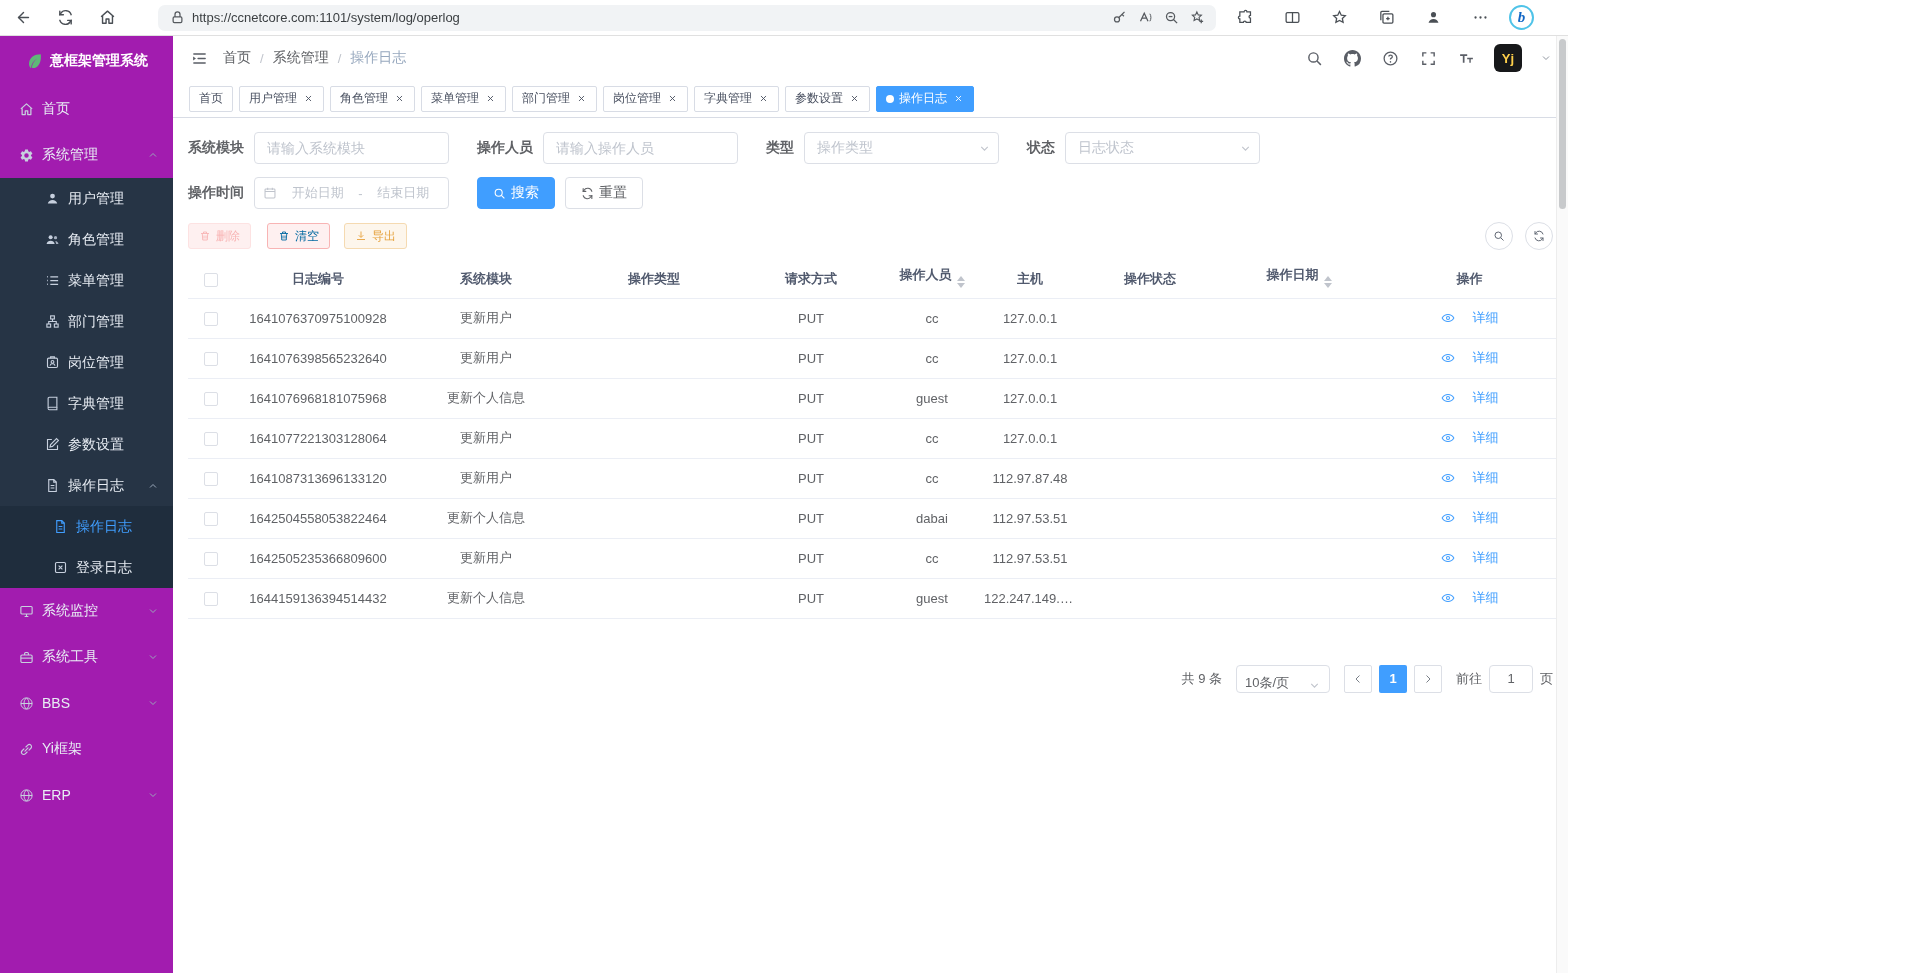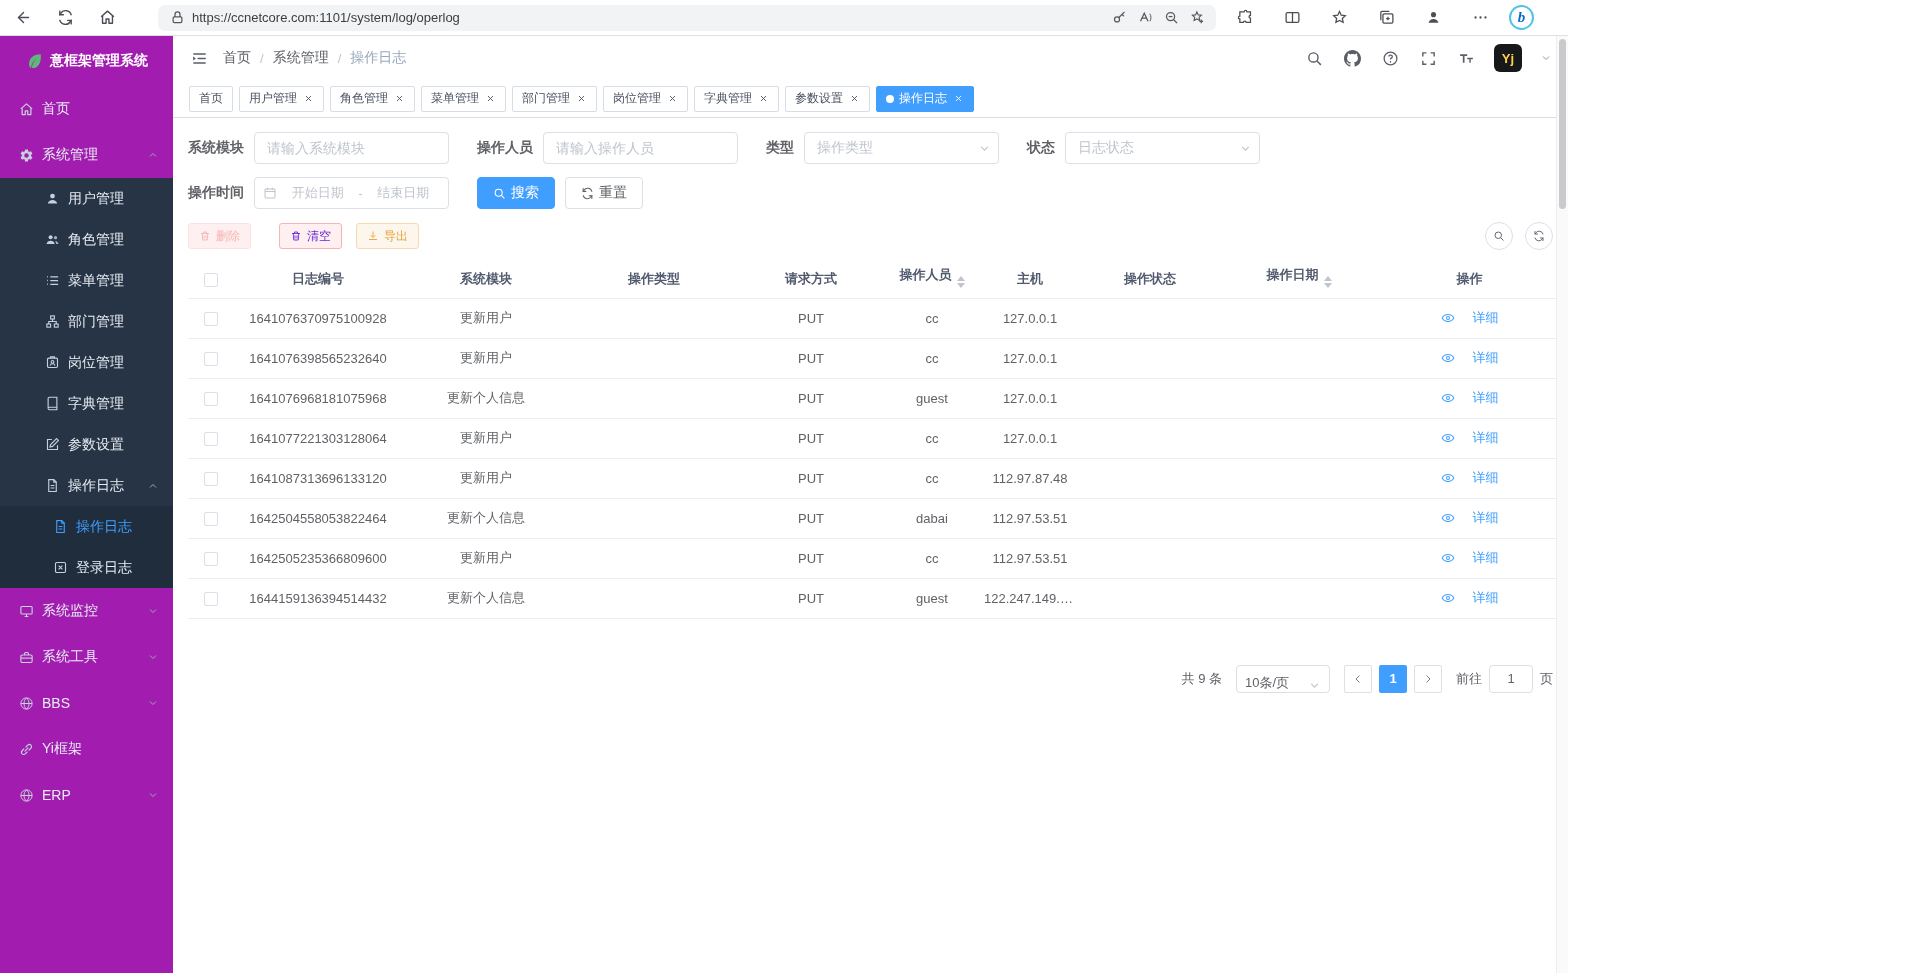--- a/index.html
+++ b/index.html
@@ -76,21 +76,21 @@
 .dicon svg{width:14px;height:14px}
 .edate .dph{flex:1;text-align:center;white-space:nowrap}
 .btn{display:inline-flex;align-items:center;justify-content:center;gap:5px;height:32px;padding:0 15px;border-radius:4px;font-size:14px;cursor:pointer;border:1px solid #dcdfe6;background:#fff;color:#606266;font-family:inherit;white-space:nowrap}
 .bi{width:13px;height:13px;display:inline-flex}
 .bi svg{width:13px;height:13px}
 .btn-primary{background:#409eff;border-color:#409eff;color:#fff}
 .btn-reset{margin-left:10px}
 .mini{height:26px;padding:0 10px;font-size:12px;border-radius:3px}
 .mini .bi,.mini .bi svg{width:12px;height:12px}
 .btn-del{background:#fef0f0;border-color:#fde2e2;color:#f8b4b4;cursor:not-allowed}
-.btn-clear{background:#fef0f0;border-color:#f8b4b4;color:#6d28d9;margin-left:28px}
+.btn-clear{background:#fef0f0;border-color:#f8b4b4;color:#0369a1;margin-left:16px}
 .btn-export{background:#fdf6ec;border-color:#f5dab1;color:#e6a23c;margin-left:14px}
 .toolbar-row{display:flex;align-items:center;margin:2px 0 10px}
 .toolbar-right{margin-left:auto;display:flex;gap:12px}
 .circle-btn{width:28px;height:28px;border-radius:50%;border:1px solid #dcdfe6;background:#fff;display:inline-flex;align-items:center;justify-content:center;color:#5f6672;cursor:pointer}
 .circle-btn svg{width:13px;height:13px}
 
 
 table.etable{width:100%;border-collapse:collapse;table-layout:fixed}
 .etable th{height:38px;font-size:13px;font-weight:bold;color:#515a6e;border-bottom:1px solid #ebeef5;text-align:center;padding:0 4px;white-space:nowrap}
 .etable td{height:40px;font-size:13px;color:#606266;border-bottom:1px solid #ebeef5;text-align:center;padding:0 4px;white-space:nowrap;overflow:hidden;text-overflow:ellipsis}

